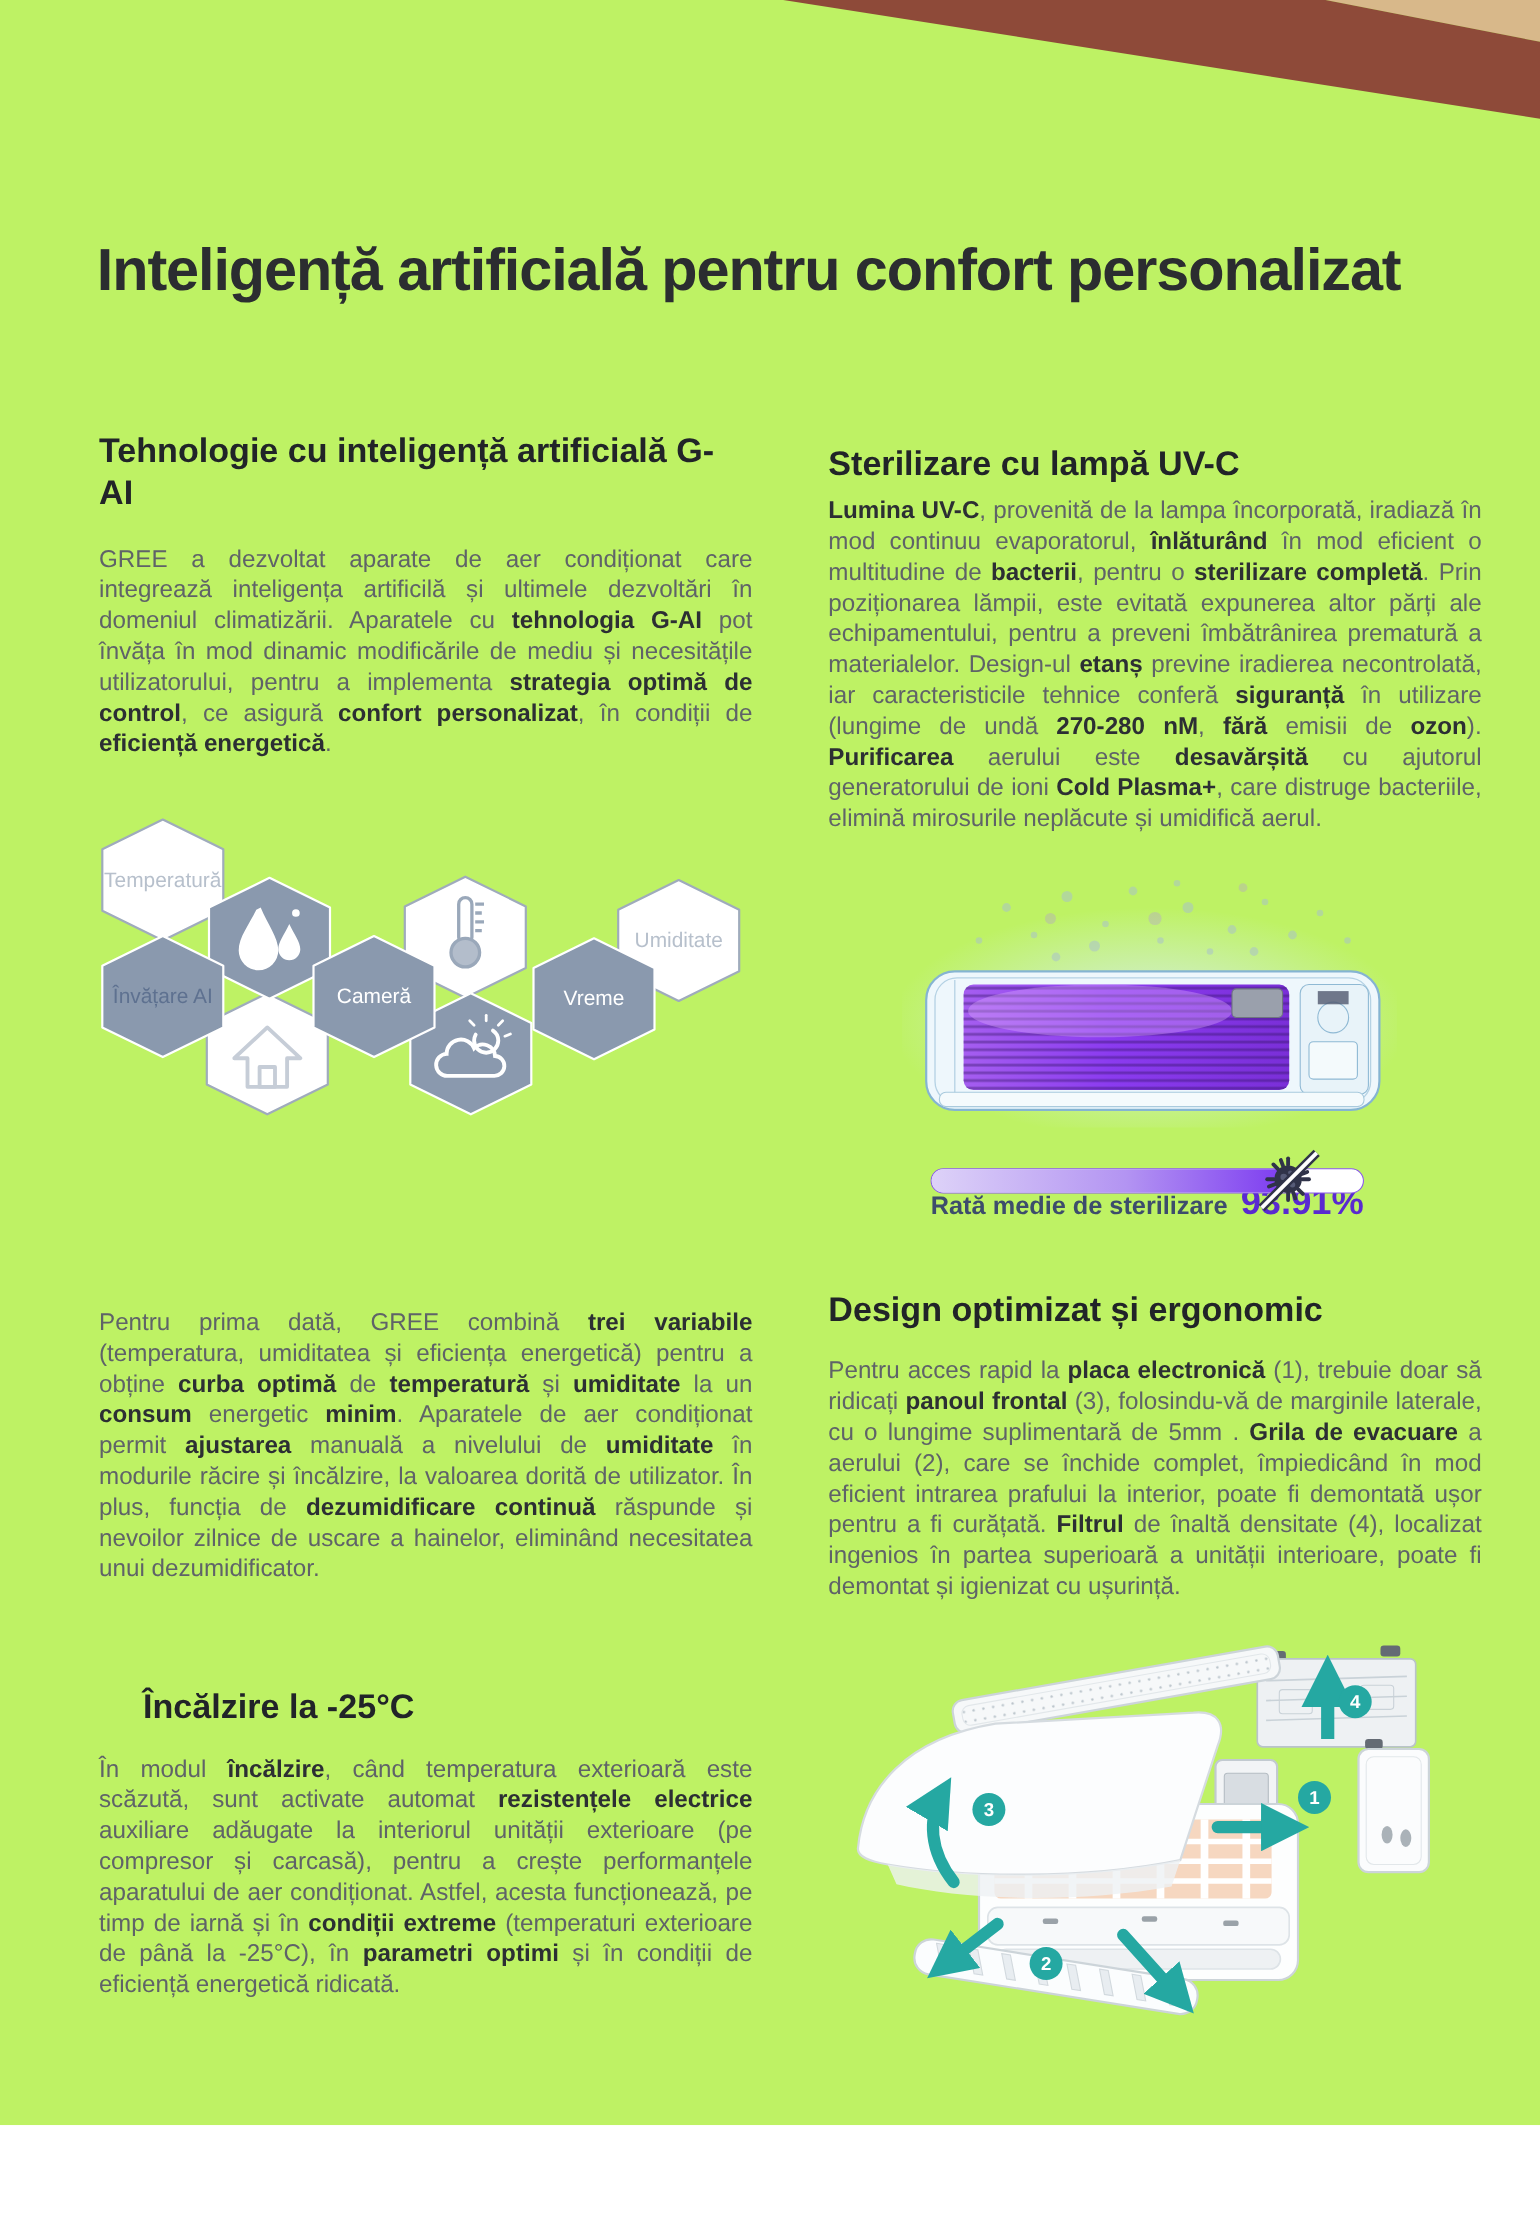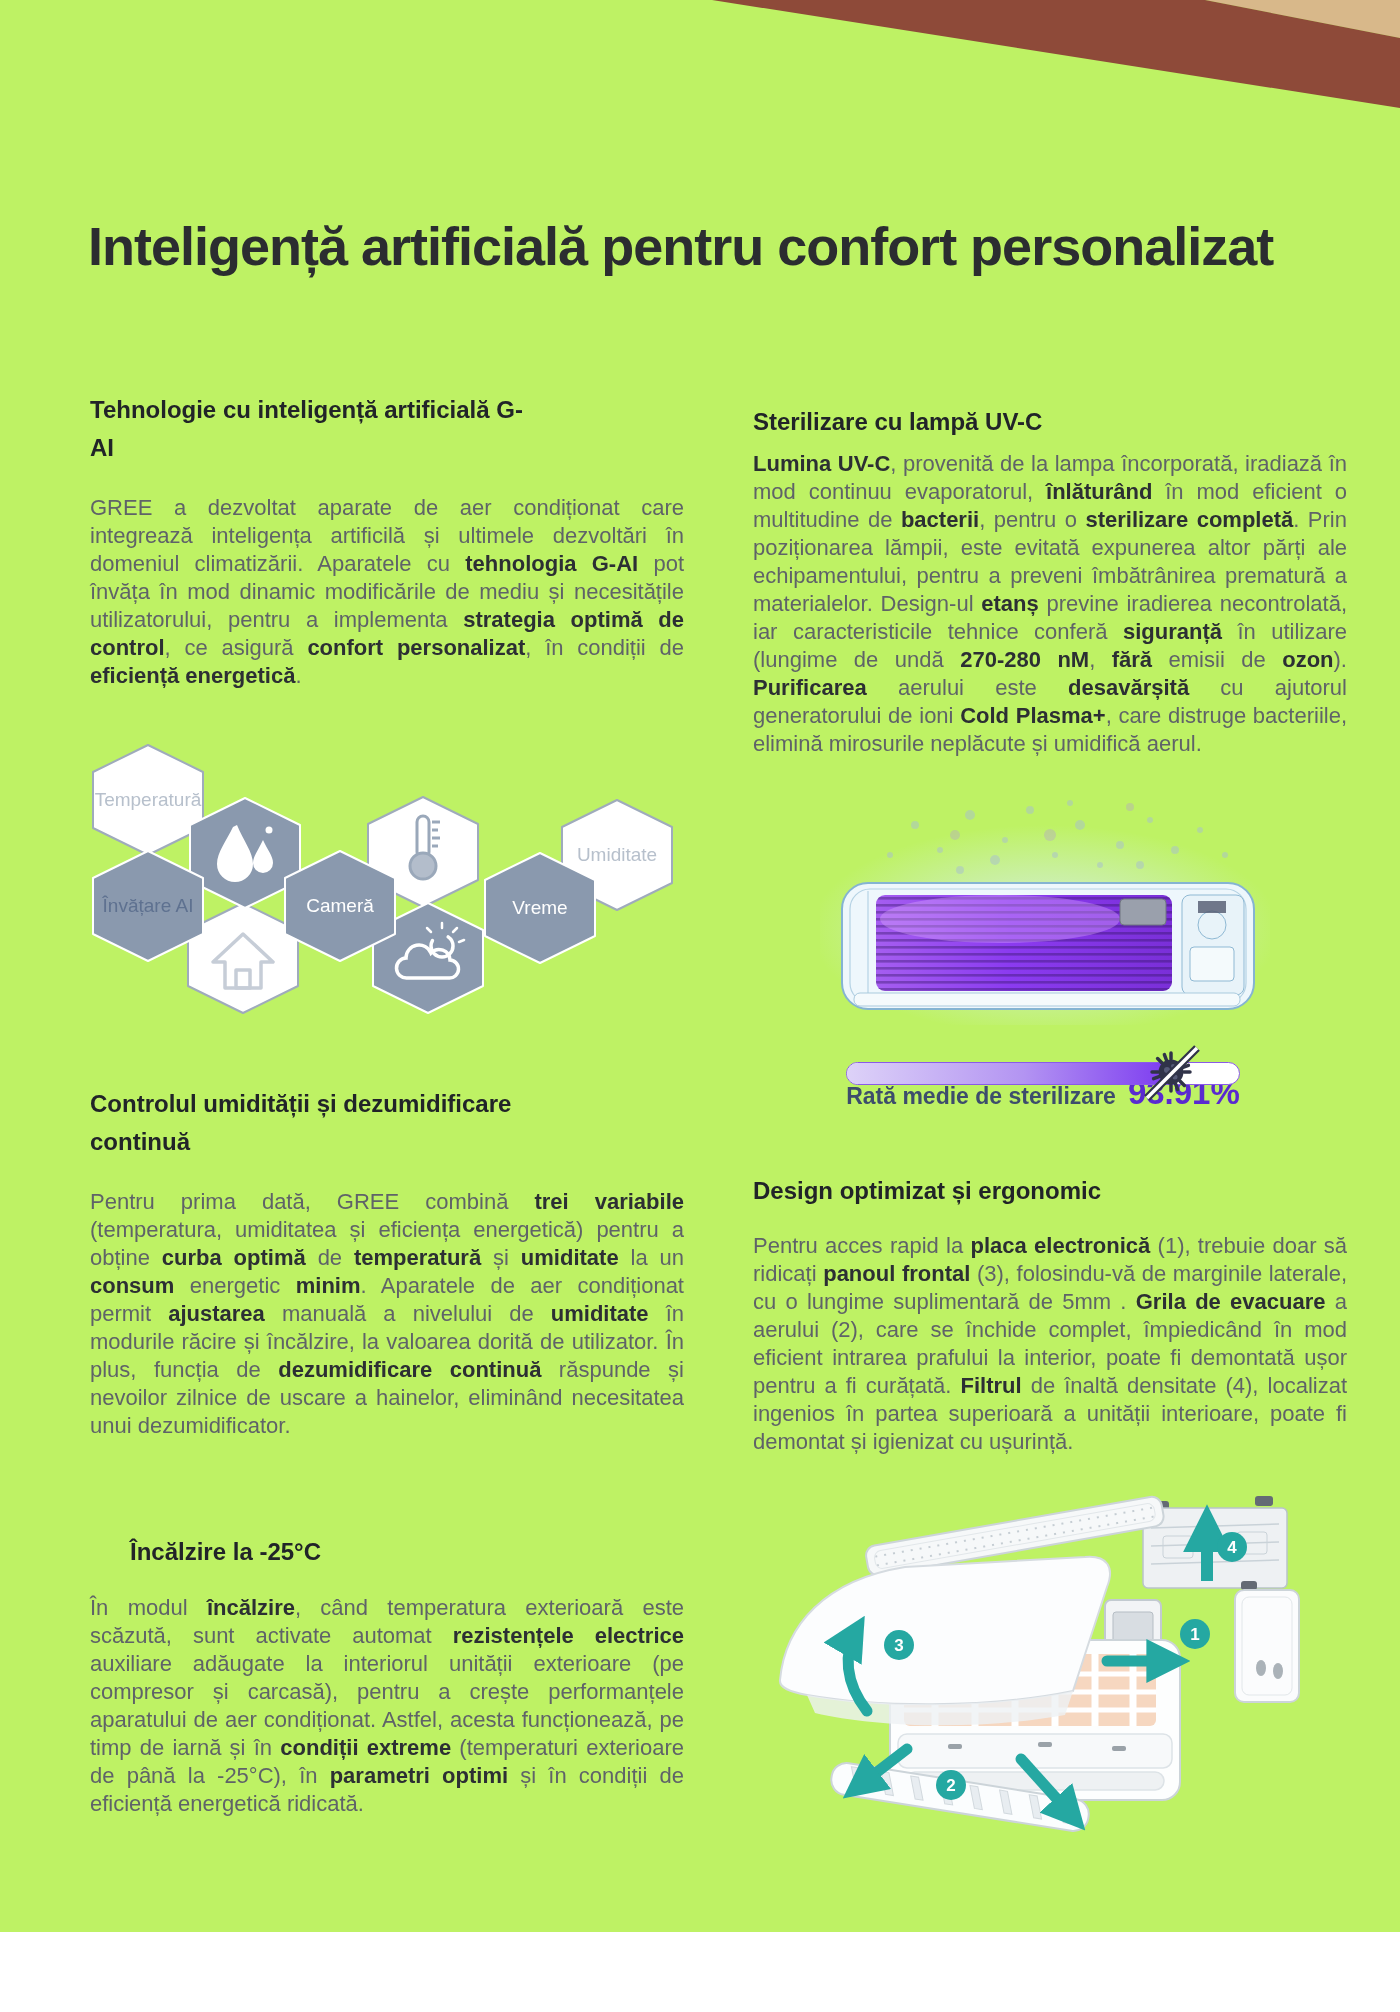--- a/index.html
+++ b/index.html
@@ -1,20 +1,20 @@
 <!DOCTYPE html>
 <html><head>
 <meta charset="utf-8">
 <style>
   html,body{margin:0;padding:0;background:#ffffff;}
   #page{position:relative;width:1400px;height:1932px;background:#bef264;overflow:hidden;
         font-family:"Liberation Sans","DejaVu Sans",sans-serif;}
   .abs{position:absolute;}
   .title{font-size:54px;font-weight:700;letter-spacing:-1px;color:#2b2d30;white-space:nowrap;}
-  .h2{font-size:24px;font-weight:700;color:#212428;line-height:38px;}
+  .h2{font-size:31px;font-weight:700;color:#212428;line-height:38px;}
   .h2 div{white-space:nowrap;}
   .para{font-size:22px;line-height:28px;color:#5f6368;text-align:justify;}
   .para b{font-weight:700;color:#2c2f33;}
   .hexlabel{font-size:19px;font-family:"Liberation Sans","DejaVu Sans",sans-serif;}
   .steril-row{width:430px;text-align:center;white-space:nowrap;}
   .steril-label{font-size:23px;font-weight:700;color:#3d4d6c;vertical-align:baseline;}
   .steril-value{font-size:33px;font-weight:700;color:#5a2ad0;margin-left:12px;vertical-align:baseline;}
   .bar-track{position:absolute;left:846px;top:1062px;width:392px;height:21px;border:1px solid #8a5ae8;
              border-radius:12px;background:#ffffff;}
   .bar-fill{height:100%;border-radius:12px 4px 4px 12px;
@@ -94,24 +94,20 @@
     <g>
       <polygon points="255,121 310,148 310,204 255,231 200,204 200,148" stroke="#ffffff" stroke-width="2" stroke-linejoin="round" fill="#8a99ae"></polygon>
       <text class="hexlabel" x="255" y="182" text-anchor="middle" fill="#ffffff">Cameră</text>
     </g>
     <g>
       <polygon points="455,123 510,150 510,206 455,233 400,206 400,150" stroke="#ffffff" stroke-width="2" stroke-linejoin="round" fill="#8a99ae"></polygon>
       <text class="hexlabel" x="455" y="184" text-anchor="middle" fill="#ffffff">Vreme</text>
     </g>
   </svg>
 
-  <div class="abs h2" style="left:90px;top:1085px;width:620px;">
-      <div>Controlul umidității și dezumidificare</div>
-      <div>continuă</div>
-    </div>
   <div class="abs para" style="left:90px;top:1188px;width:594px;"><span>Pentru prima dată, GREE combină </span><b>trei variabile</b><span> (temperatura, umiditatea și eficiența energetică) pentru a obține </span><b>curba optimă</b><span> de </span><b>temperatură</b><span> și </span><b>umiditate</b><span> la un </span><b>consum</b><span> energetic </span><b>minim</b><span>. Aparatele de aer condiționat permit </span><b>ajustarea</b><span> manuală a nivelului de </span><b>umiditate</b><span> în modurile răcire și încălzire, la valoarea dorită de utilizator. În plus, funcția de </span><b>dezumidificare continuă</b><span> răspunde și nevoilor zilnice de uscare a hainelor, eliminând necesitatea unui dezumidificator.</span></div>
 
   <div class="abs h2" style="left:90px;top:1533px;width:620px;margin-left:40px;">
       <div>Încălzire la -25°C</div>
     </div>
   <div class="abs para" style="left:90px;top:1594px;width:594px;"><span>În modul </span><b>încălzire</b><span>, când temperatura exterioară este scăzută, sunt activate automat </span><b>rezistențele electrice</b><span> auxiliare adăugate la interiorul unității exterioare (pe compresor și carcasă), pentru a crește performanțele aparatului de aer condiționat. Astfel, acesta funcționează, pe timp de iarnă și în </span><b>condiții extreme</b><span> (temperaturi exterioare de până la -25°C), în </span><b>parametri optimi</b><span> și în condiții de eficiență energetică ridicată.</span></div>
 
   <div class="abs h2" style="left:753px;top:403px;width:620px;">
       <div>Sterilizare cu lampă UV-C</div>
     </div>

